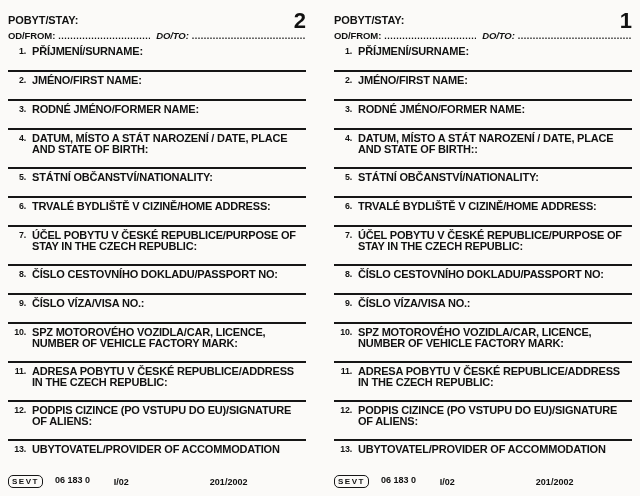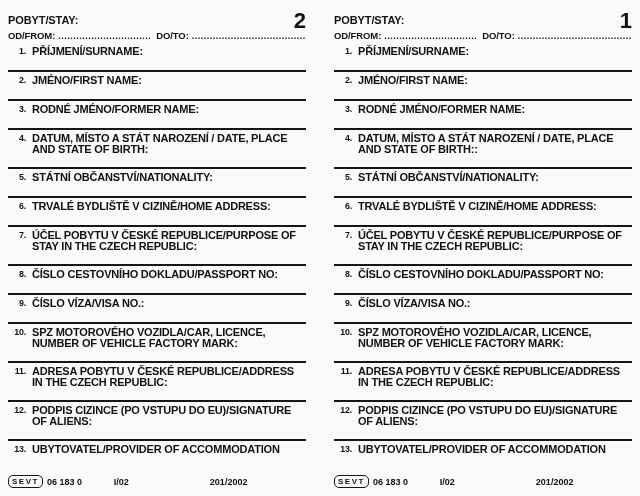--- a/index.html
+++ b/index.html
@@ -42,21 +42,21 @@
   }
   .fromto {
     display: flex;
     align-items: flex-end;
     height: 18px;
     font-size: 9.5px;
     font-weight: bold;
     overflow: hidden;
   }
   .ft-label { flex: none; letter-spacing: -0.1px; }
-  .ft-label.second { margin-left: 6px; }
+  .ft-label.second { margin-left: 6px; font-style: italic; }
   .dots {
     overflow: hidden;
     white-space: nowrap;
     font-size: 9px;
     font-weight: bold;
     letter-spacing: 0.5px;
     margin-left: 3px;
   }
   .d1 { width: 92px; flex: none; }
   .d2 { flex: 1 1 0; }
@@ -98,22 +98,22 @@
   .form-footer {
     display: flex;
     justify-content: space-between;
     align-items: center;
     margin-top: 12px;
     font-size: 9px;
     font-weight: bold;
   }
   .footer-left {
     display: flex;
-    align-items: center;
-    gap: 4px;
+    align-items: flex-start;
+    gap: 12px;
     flex: 1.1 1 0;
   }
   .footer-mid {
     flex: 1 1 0;
     text-align: left;
   }
   .footer-right {
     flex: 1 1 0;
     text-align: left;
   }

